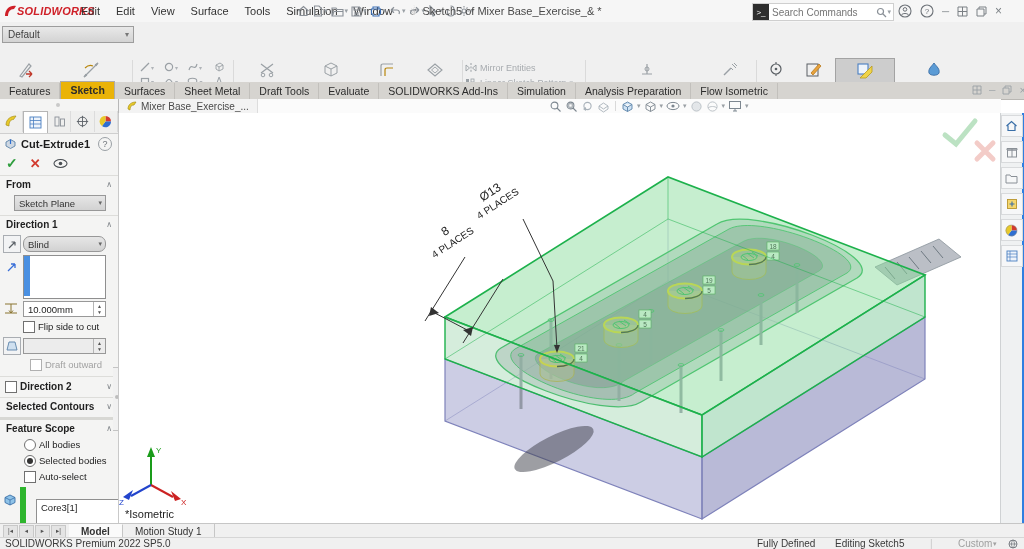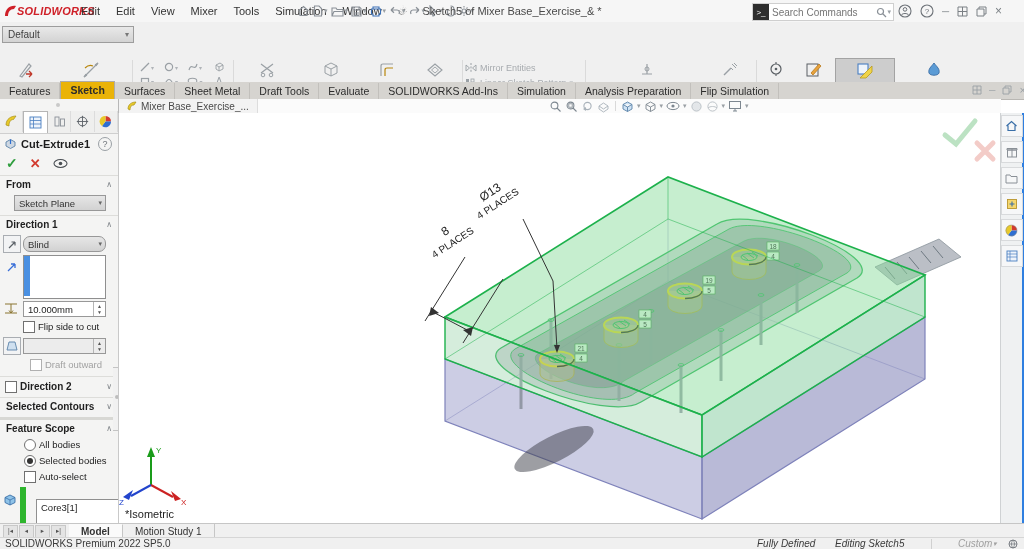--- a/index.html
+++ b/index.html
@@ -89,39 +89,39 @@
   #taskpane{left:1000px;top:113px;width:24px;height:410px;background:#eff1f2;border-left:1px solid #cfd2d4;border-right:2px solid #2f7fe0;display:flex;flex-direction:column;align-items:center;padding-top:2px;gap:4px;box-sizing:border-box;}
   .tpbtn{width:20px;height:20px;display:flex;align-items:center;justify-content:center;border:1px solid #d8dadc;background:#f6f7f8;}
   
   #bottombar{left:0;top:523px;width:1024px;height:14px;background:#f0f0f0;border-top:1px solid #c6c6c6;display:flex;align-items:stretch;font-size:10px;}
   #navbtns{display:flex;align-items:center;gap:1px;padding:0 3px;color:#555;}
   .navb{width:13px;height:11px;background:#e4e4e4;border:1px solid #c8c8c8;font-size:6.5px;display:flex;align-items:center;justify-content:center;}
   .btab{display:flex;align-items:center;padding:0 12px;border-right:1px solid #c6c6c6;color:#333;}
   .btab.active{background:#fafafa;font-weight:bold;border-top:1px solid #fafafa;}
   #statusbar{left:0;top:537px;width:1024px;height:12px;background:#f0f0f0;border-top:1px solid #d6d6d6;font-size:10px;color:#3a3a3a;}
   #statusbar .lefttext{position:absolute;left:5px;top:0;line-height:12px;}
-  .statitem{position:absolute;top:0;line-height:12px;font-style:italic;}
+  .statitem{position:absolute;top:0;line-height:12px;}
   .gray{color:#a0a0a0;}
   svg{display:block;}
 </style>
 </head>
 <body>
 
 <div id="titlebar" class="abs">
   <div id="logo" class="abs">
     <svg width="13" height="14" viewBox="0 0 13 14">
         <path d="M1,12 C1,5 6,1 12,2 L10,5 C6,5 4,8 4,12 Z" fill="#cf2028"></path>
       </svg>
     <span class="logotext">SOLIDWORKS</span>
   </div>
   <div id="menubar" class="abs">
     <span>Edit</span>
     <span>Edit</span>
     <span>View</span>
-    <span>Mixer</span>
+    <span>Surface</span>
     <span>Tools</span>
     <span>Simulation</span>
     <span>Window</span>
     <span class="pin">☃︎</span>
   </div>
   <div id="qat" class="abs">
     <span class="qi">
         <svg width="13" height="12" viewBox="0 0 13 12">
           <path d="M1.5,6 6.5,1.5 11.5,6 M3,5.5 V10.5 H10 V5.5" fill="none" stroke="#8a9097" stroke-width="1.2"></path>
         </svg>
@@ -441,21 +441,21 @@
 <div id="tabrow" class="abs">
   <span class="rtab">Features</span>
   <span class="rtab active">Sketch</span>
   <span class="rtab">Surfaces</span>
   <span class="rtab">Sheet Metal</span>
   <span class="rtab">Draft Tools</span>
   <span class="rtab">Evaluate</span>
   <span class="rtab">SOLIDWORKS Add-Ins</span>
   <span class="rtab">Simulation</span>
   <span class="rtab">Analysis Preparation</span>
-  <span class="rtab">Flip Simulation</span>
+  <span class="rtab">Flow Isometric</span>
 </div>
 <div id="tabwinbtns" class="abs">
   <svg width="10" height="10" viewBox="0 0 10 10">
       <path d="M1,1 H9 V9 H1 Z M5,1 V9 M1,5 H9" fill="none" stroke="#9aa0a5" stroke-width="0.9"></path>
     </svg>
   <span>─</span>
   <svg width="10" height="10" viewBox="0 0 10 10">
       <path d="M3,3 V1 H9 V7 H7 M1,3 H7 V9 H1 Z" fill="none" stroke="#9aa0a5" stroke-width="0.9"></path>
     </svg>
   <span style="font-size:11px;">×</span>

